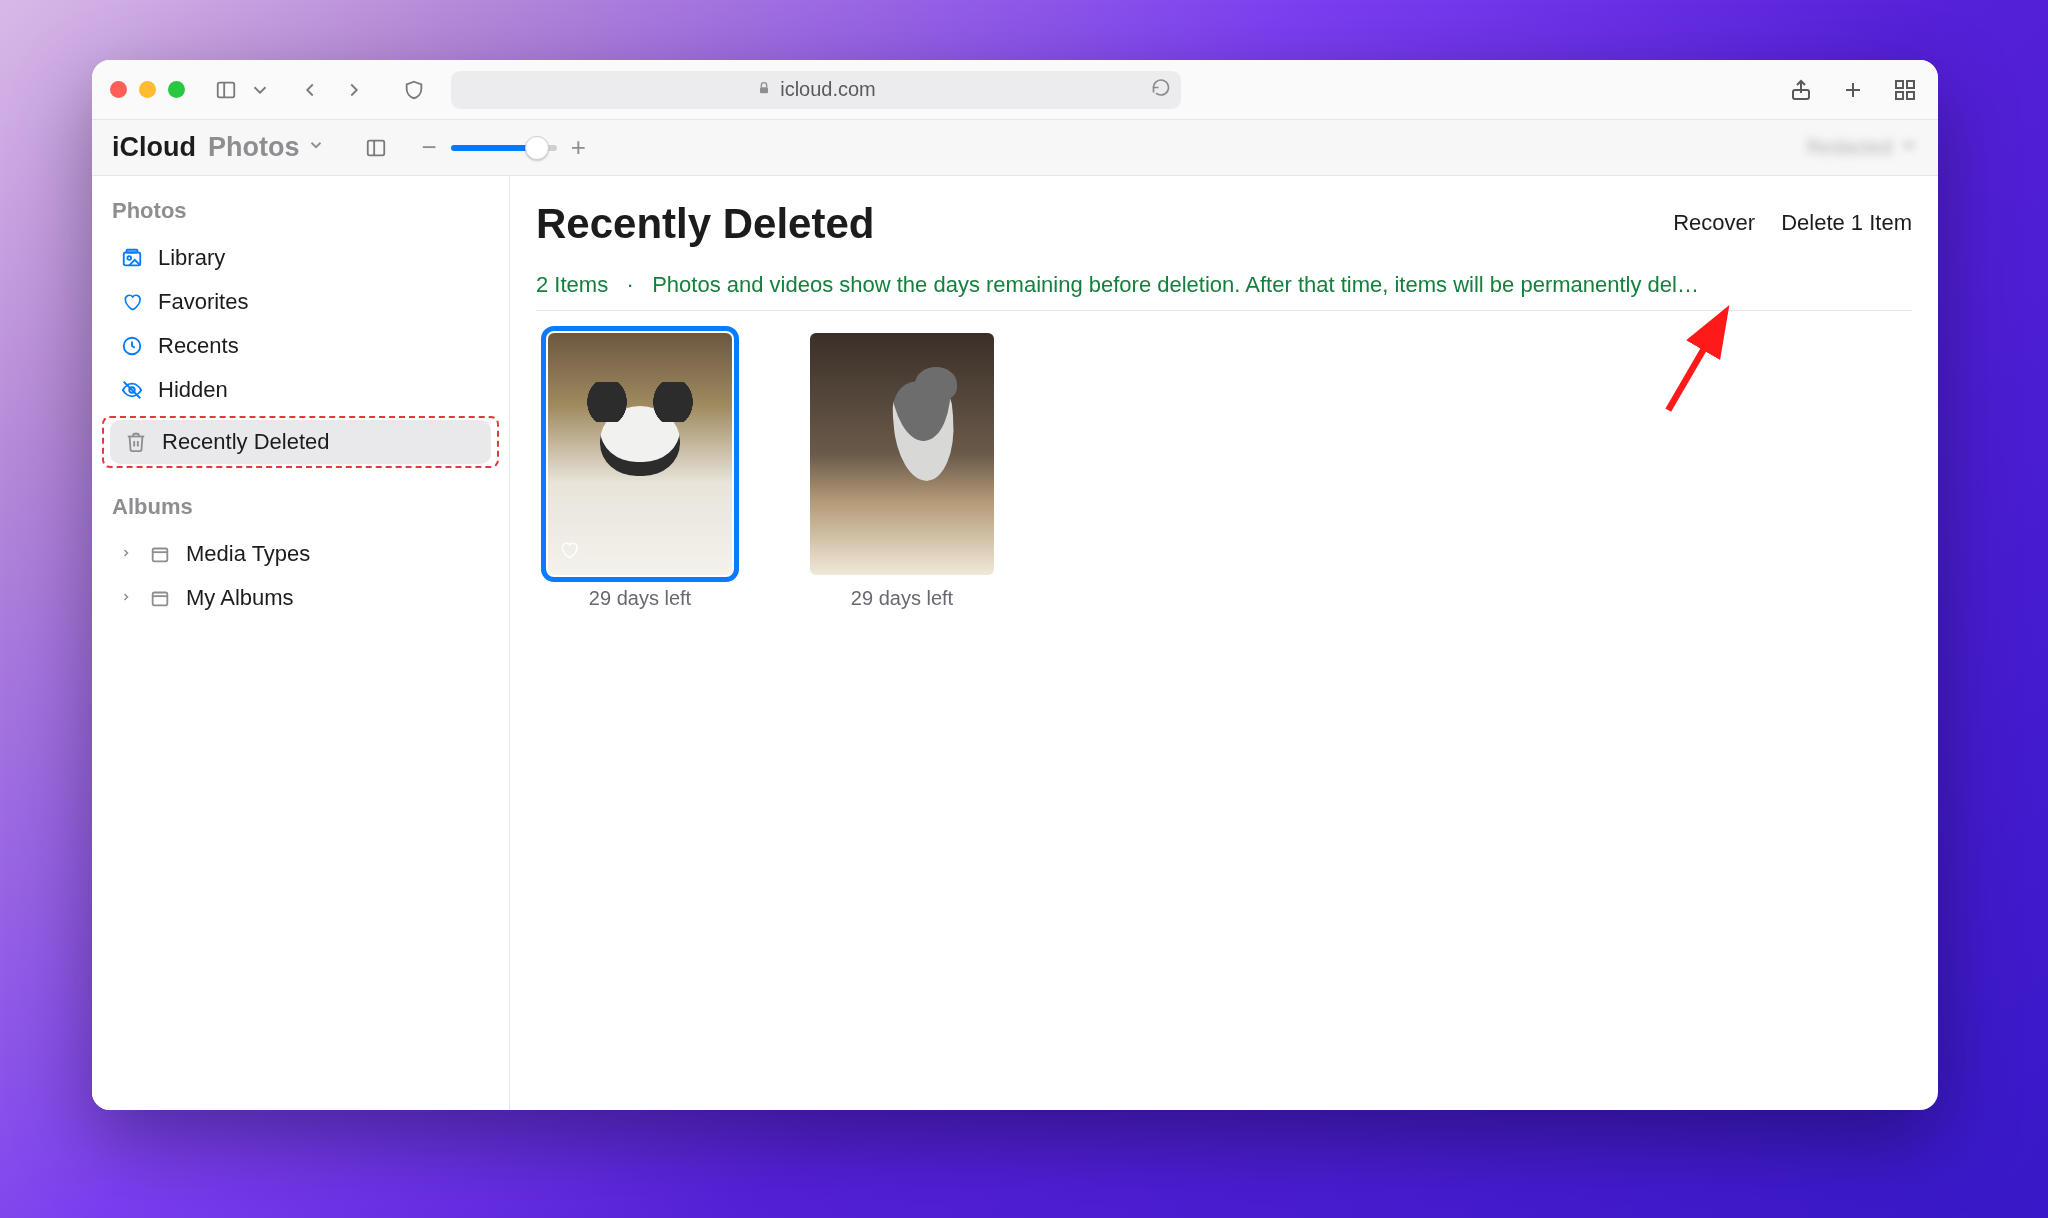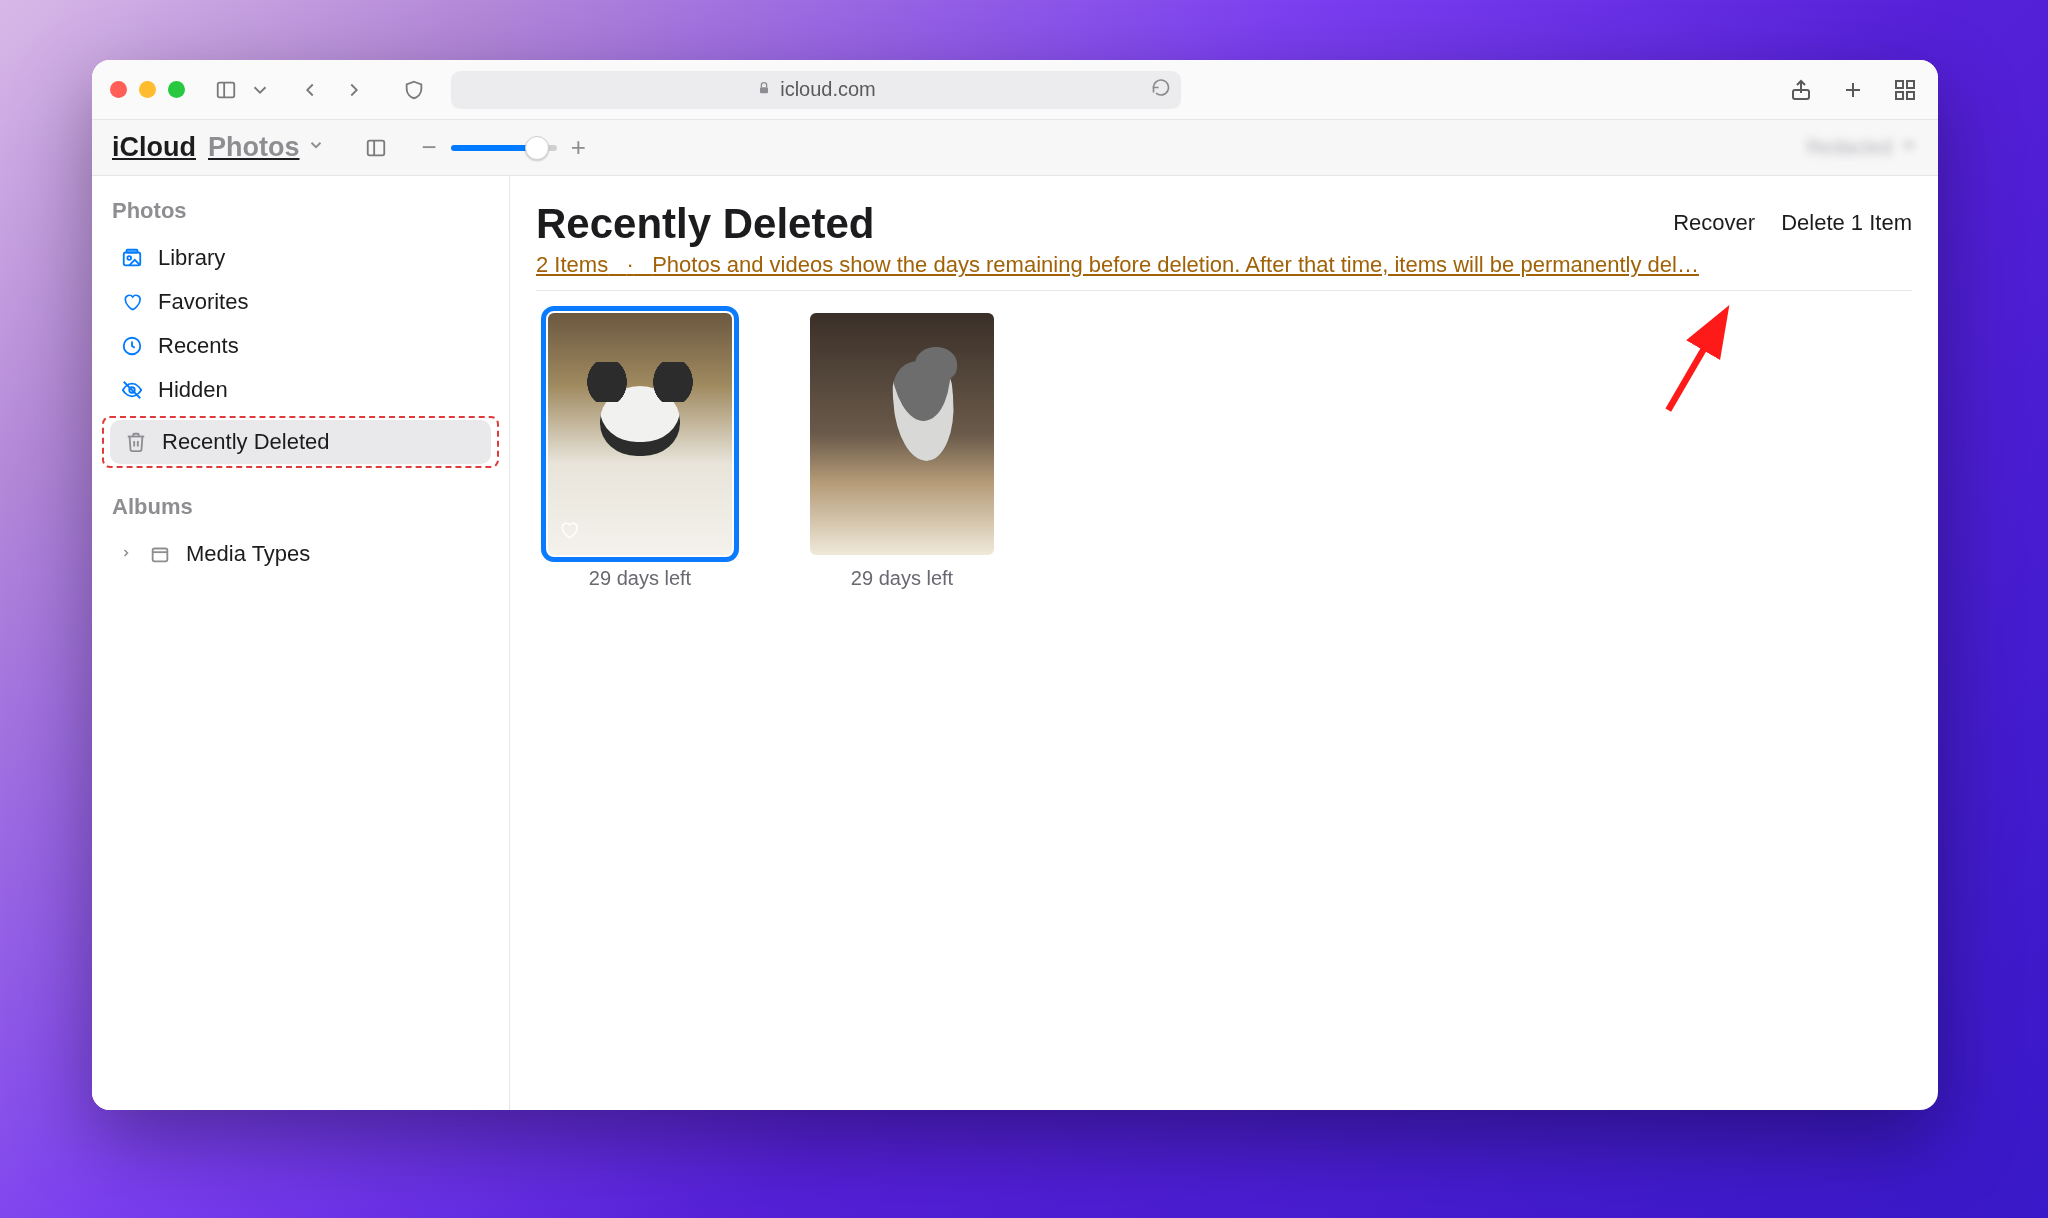--- a/index.html
+++ b/index.html
@@ -35,21 +35,21 @@
   .addr-inner { display:flex; align-items:center; gap:8px; }
   .reload { position:absolute; right:10px; top:50%; transform:translateY(-50%); color:#8a8a8d; }
   .chrome-right { margin-left:auto; display:flex; gap:22px; align-items:center; }
   .chrome-right svg { width:24px; height:24px; stroke:#595959; stroke-width:2; fill:none; }
 
   
   .app-toolbar {
     height: 56px; display:flex; align-items:center; padding: 0 20px;
     border-bottom: 1px solid #e6e6e8; background:#f7f7f8;
   }
-  .app-title { font-size: 27px; font-weight: 700; display:flex; align-items:center; gap:8px; color:#1c1c1e;text-decoration:underline; }
+  .app-title { font-size: 27px; font-weight: 700; display:flex; align-items:center; gap:8px; color:#1c1c1e; }
   .app-title .sub { color:#8e8e92; font-weight:700; margin-left:4px; }
   .app-title .chev { color:#8e8e92; font-size:18px; }
   .btn-showhide { margin-left: 36px; color:#6f6f72; }
   .zoom { display:flex; align-items:center; gap:14px; margin-left: 30px; }
   .zoom .sign { font-size:26px; color:#8e8e92; }
   .slider { width: 88px; height: 6px; background:#007aff; border-radius:3px; position:relative; }
   .slider::after { content:""; position:absolute; right:-4px; top:50%; width:22px; height:22px;
     background:#fff; border:1px solid #d0d0d2; border-radius:50%; transform:translate(6px,-50%); box-shadow:0 1px 2px rgba(0,0,0,.2); }
   .slider-wrap { display:flex; align-items:center; }
   .slider-track-grey { width: 20px; height:6px; background:#d0d0d2; border-radius:0 3px 3px 0; margin-left:-2px; }
@@ -72,21 +72,21 @@
     padding: 2px; margin: 4px 0;
   }
   .albums-group { margin-top: 22px; }
   .sb-item .disclosure { color:#8e8e92; font-size:16px; width:14px; }
 
   
   .main { flex:1; padding: 24px 26px; overflow:hidden; }
   .main-head { display:flex; align-items:flex-start; }
   .main-title { font-size:42px; font-weight:800; color:#1c1c1e; }
   .main-actions { margin-left:auto; display:flex; gap:26px; font-size:22px; color:#1c1c1e; padding-top:10px; }
-  .main-sub { font-size:22px; color:#a16207; margin-top: 4px; white-space:nowrap; overflow:hidden; text-overflow:ellipsis;text-decoration:underline; }
+  .main-sub { font-size:22px; color:#15803d; margin-top: 24px; white-space:nowrap; overflow:hidden; text-overflow:ellipsis; }
   .divider { height:1px; background:#e6e6e8; margin-top:12px; }
   .grid { display:flex; gap:78px; margin-top: 22px; padding-left: 12px; }
   .thumb { display:flex; flex-direction:column; align-items:center; }
   .thumb-inner { width: 184px; height: 242px; border-radius: 6px; position:relative; }
   .thumb.selected .thumb-inner { outline: 5px solid #0a7aff; outline-offset: 2px; }
   .thumb-cap { margin-top: 12px; font-size:20px; color:#686870; }
   .heart { position:absolute; left:10px; bottom:10px; color:#fff; opacity:.9; }
   .thumb-inner.cat1 { background: linear-gradient(180deg,#6b5840 0%,#a08a60 30%,#e8e4da 62%,#f4f2ec 100%); }
   .thumb-inner.cat1::before { content:""; position:absolute; left:50%; top:36%; width:80px; height:70px;
     transform:translate(-50%,-20%); background:#f1f1ef; border-radius:50% 50% 46% 46%; box-shadow: inset 0 -14px 0 #2c2c2c; }
@@ -294,20 +294,34 @@
           </span>
           <span class="icon">
             <svg width="22" height="22" viewBox="0 0 24 24" fill="none" stroke="#8e8e92" stroke-width="2">
                 <rect x="4" y="6" width="16" height="14" rx="2"></rect>
                 <line x1="4" y1="10" x2="20" y2="10"></line>
               </svg>
           </span>
           <span>Media Types</span>
         </div>
 
+        <div class="sb-item dim">
+          <span class="disclosure">
+            <svg width="12" height="12" viewBox="0 0 24 24" fill="none" stroke="#8e8e92" stroke-width="3">
+                <polyline points="9 18 15 12 9 6"></polyline>
+              </svg>
+          </span>
+          <span class="icon">
+            <svg width="22" height="22" viewBox="0 0 24 24" fill="none" stroke="#8e8e92" stroke-width="2">
+                <rect x="4" y="6" width="16" height="14" rx="2"></rect>
+                <line x1="4" y1="10" x2="20" y2="10"></line>
+              </svg>
+          </span>
+          <span>My Albums</span>
+        </div>
       </div>
     </div>
 
     <div class="main">
       <div class="main-head">
         <div class="main-title">Recently Deleted</div>
         <div class="main-actions">
           <span>Recover</span>
           <span>Delete 1 Item</span>
         </div>

